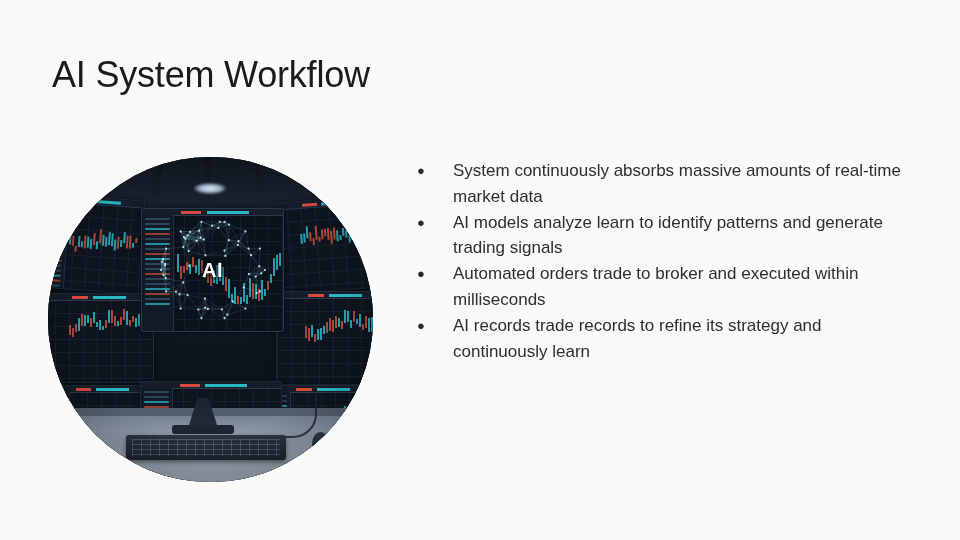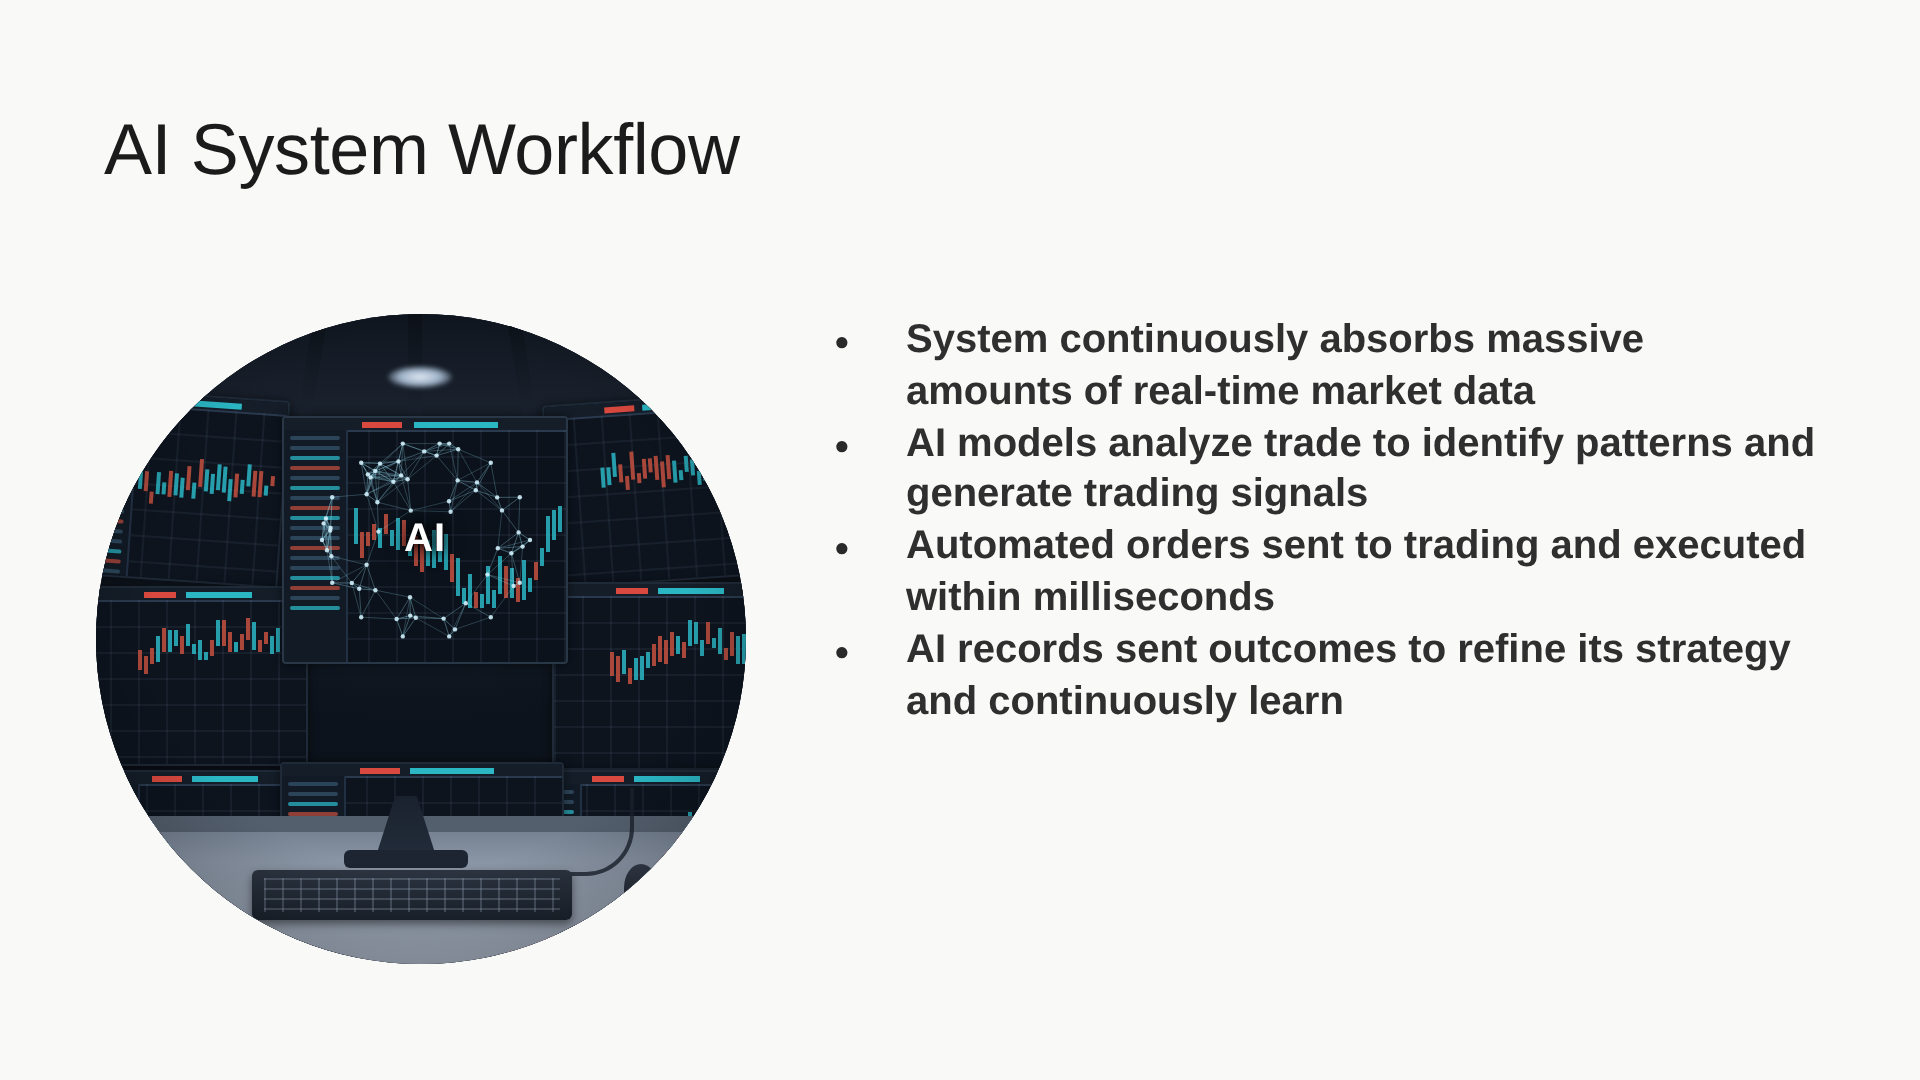--- a/index.html
+++ b/index.html
@@ -211,24 +211,24 @@
     width: 43px;
     font-size: 13px;
     line-height: 25.8px;
     color: #2a2a2a;
     text-align: left;
     padding-left: 7px;
     box-sizing: border-box;
   }
   .bullet-text {
     flex: 1 1 auto;
-    font-size: 20px;
+    font-size: 17px;
     line-height: 25.8px;
     color: #2f2f2f;
-    font-weight: 700;
+    font-weight: 400;
   }
 </style>
 </head>
 <body>
 
 <div class="slide-title">AI System Workflow</div>
 
 <div class="photo-circle">
   <div class="photo-stage">
 
@@ -938,23 +938,23 @@
   </div>
 </div>
 
 <div class="bullets">
   <div class="bullet-row">
     <div class="bullet-dot">●</div>
     <div class="bullet-text">System continuously absorbs massive amounts of real-time market data</div>
   </div>
   <div class="bullet-row">
     <div class="bullet-dot">●</div>
-    <div class="bullet-text">AI models analyze trade to identify patterns and generate trading signals</div>
+    <div class="bullet-text">AI models analyze learn to identify patterns and generate trading signals</div>
   </div>
   <div class="bullet-row">
     <div class="bullet-dot">●</div>
-    <div class="bullet-text">Automated orders sent to trading and executed within milliseconds</div>
+    <div class="bullet-text">Automated orders trade to broker and executed within milliseconds</div>
   </div>
   <div class="bullet-row">
     <div class="bullet-dot">●</div>
-    <div class="bullet-text">AI records sent outcomes to refine its strategy and continuously learn</div>
+    <div class="bullet-text">AI records trade records to refine its strategy and continuously learn</div>
   </div>
 </div>
 
 </body></html>

